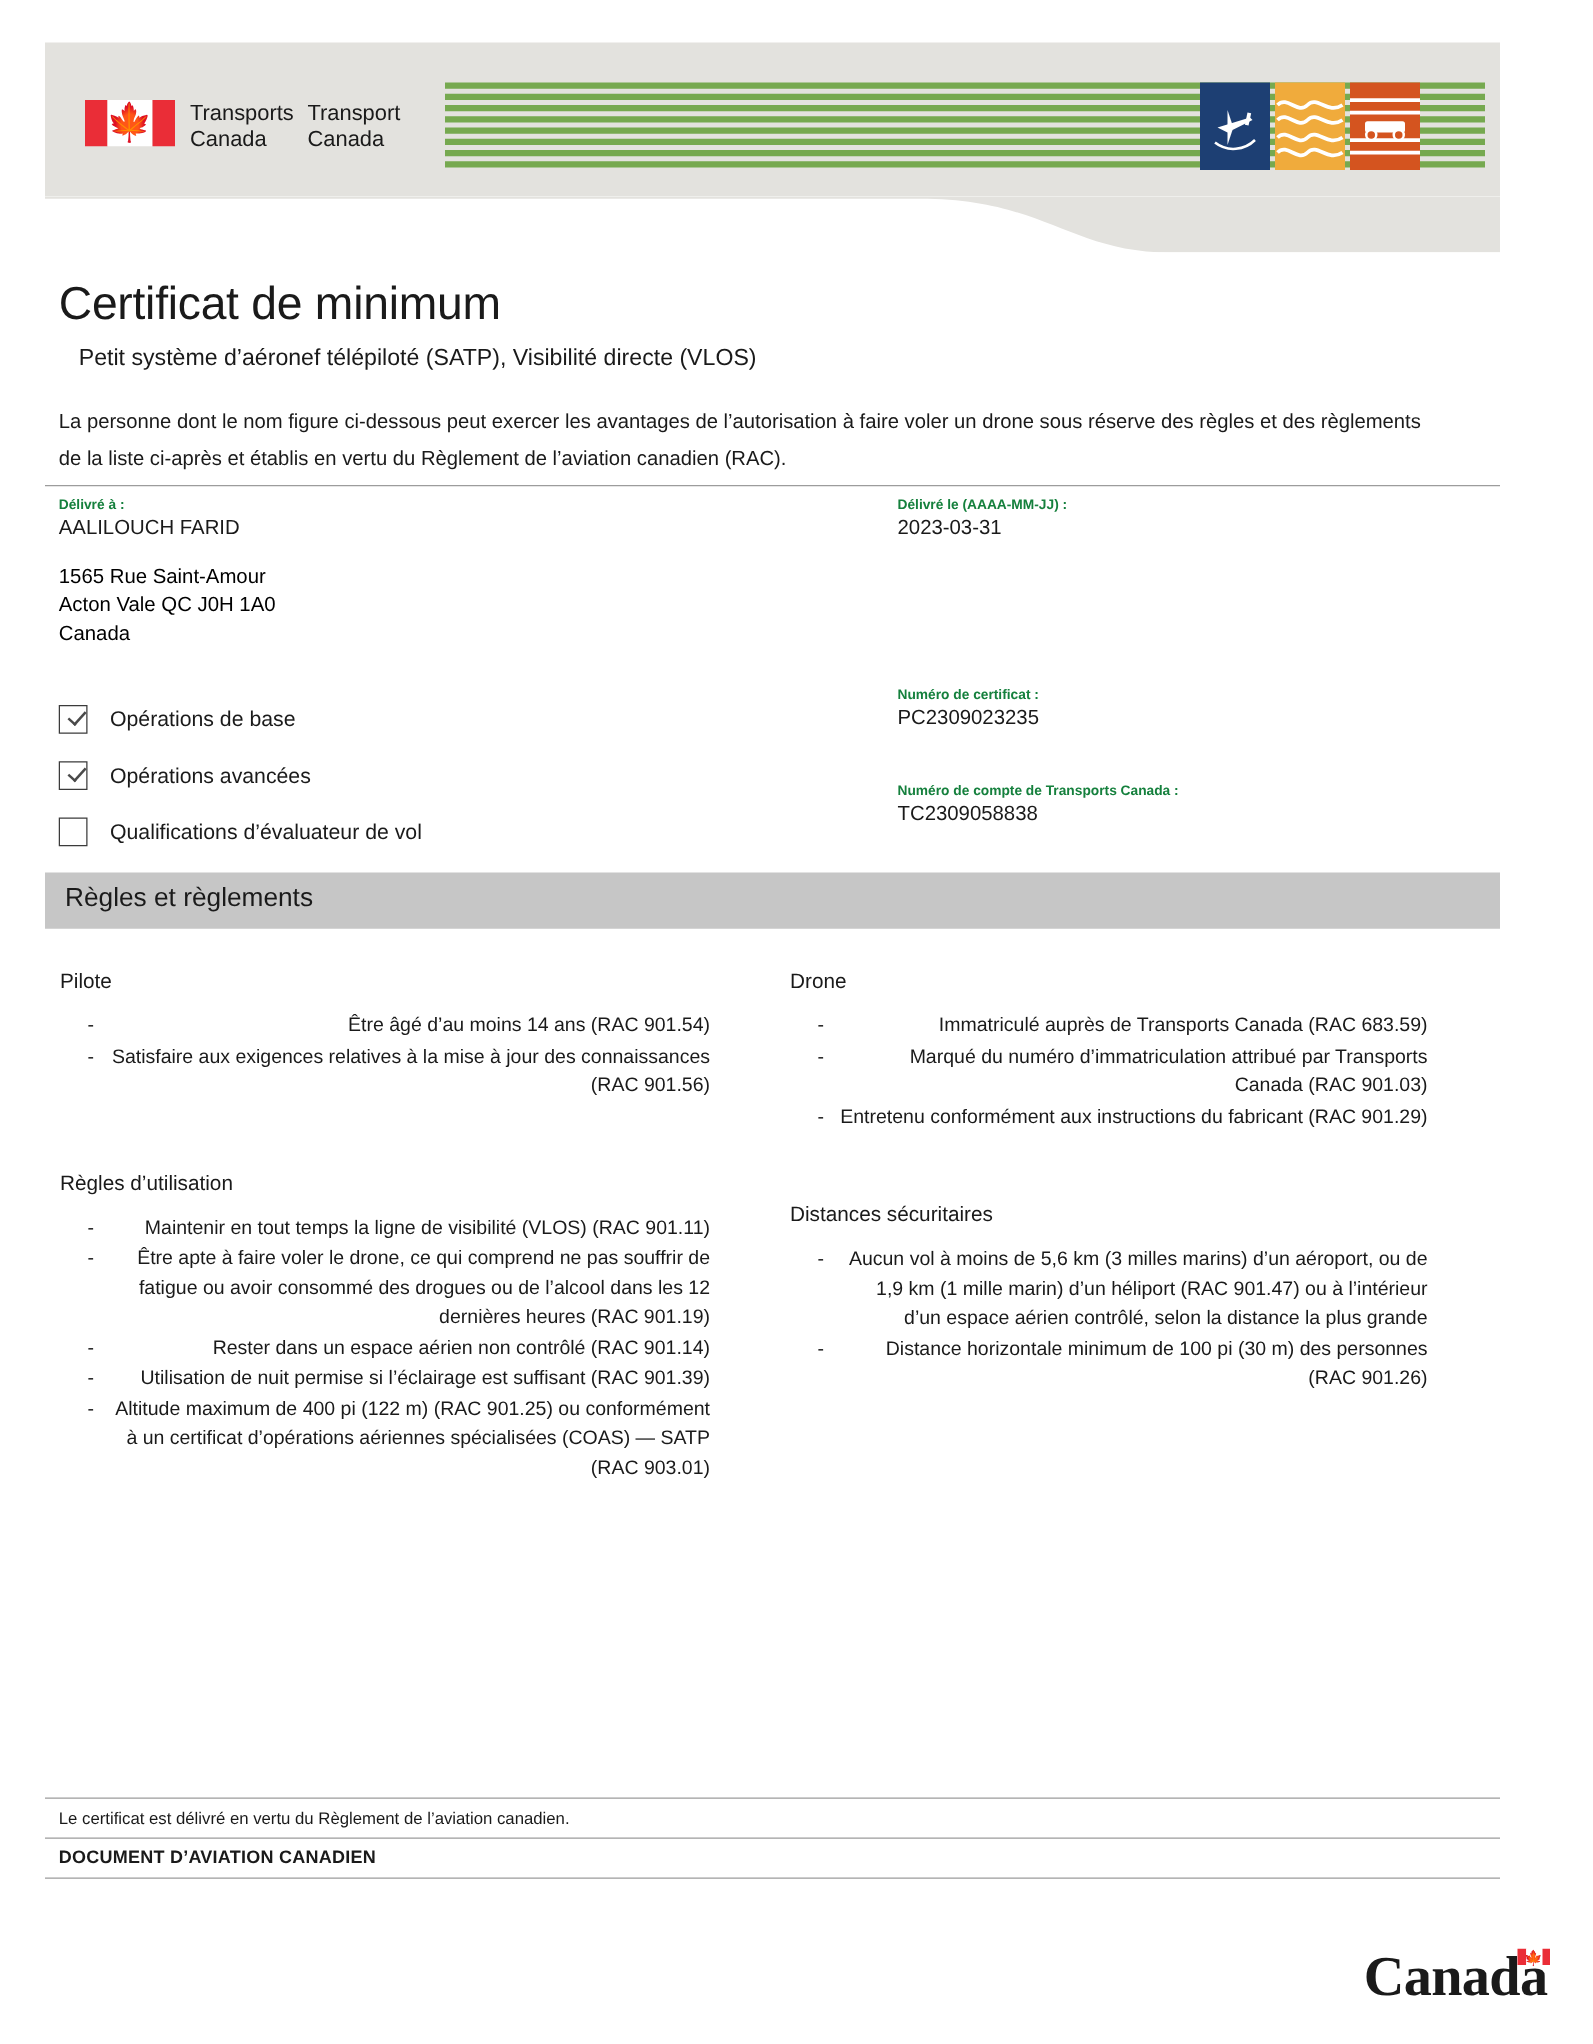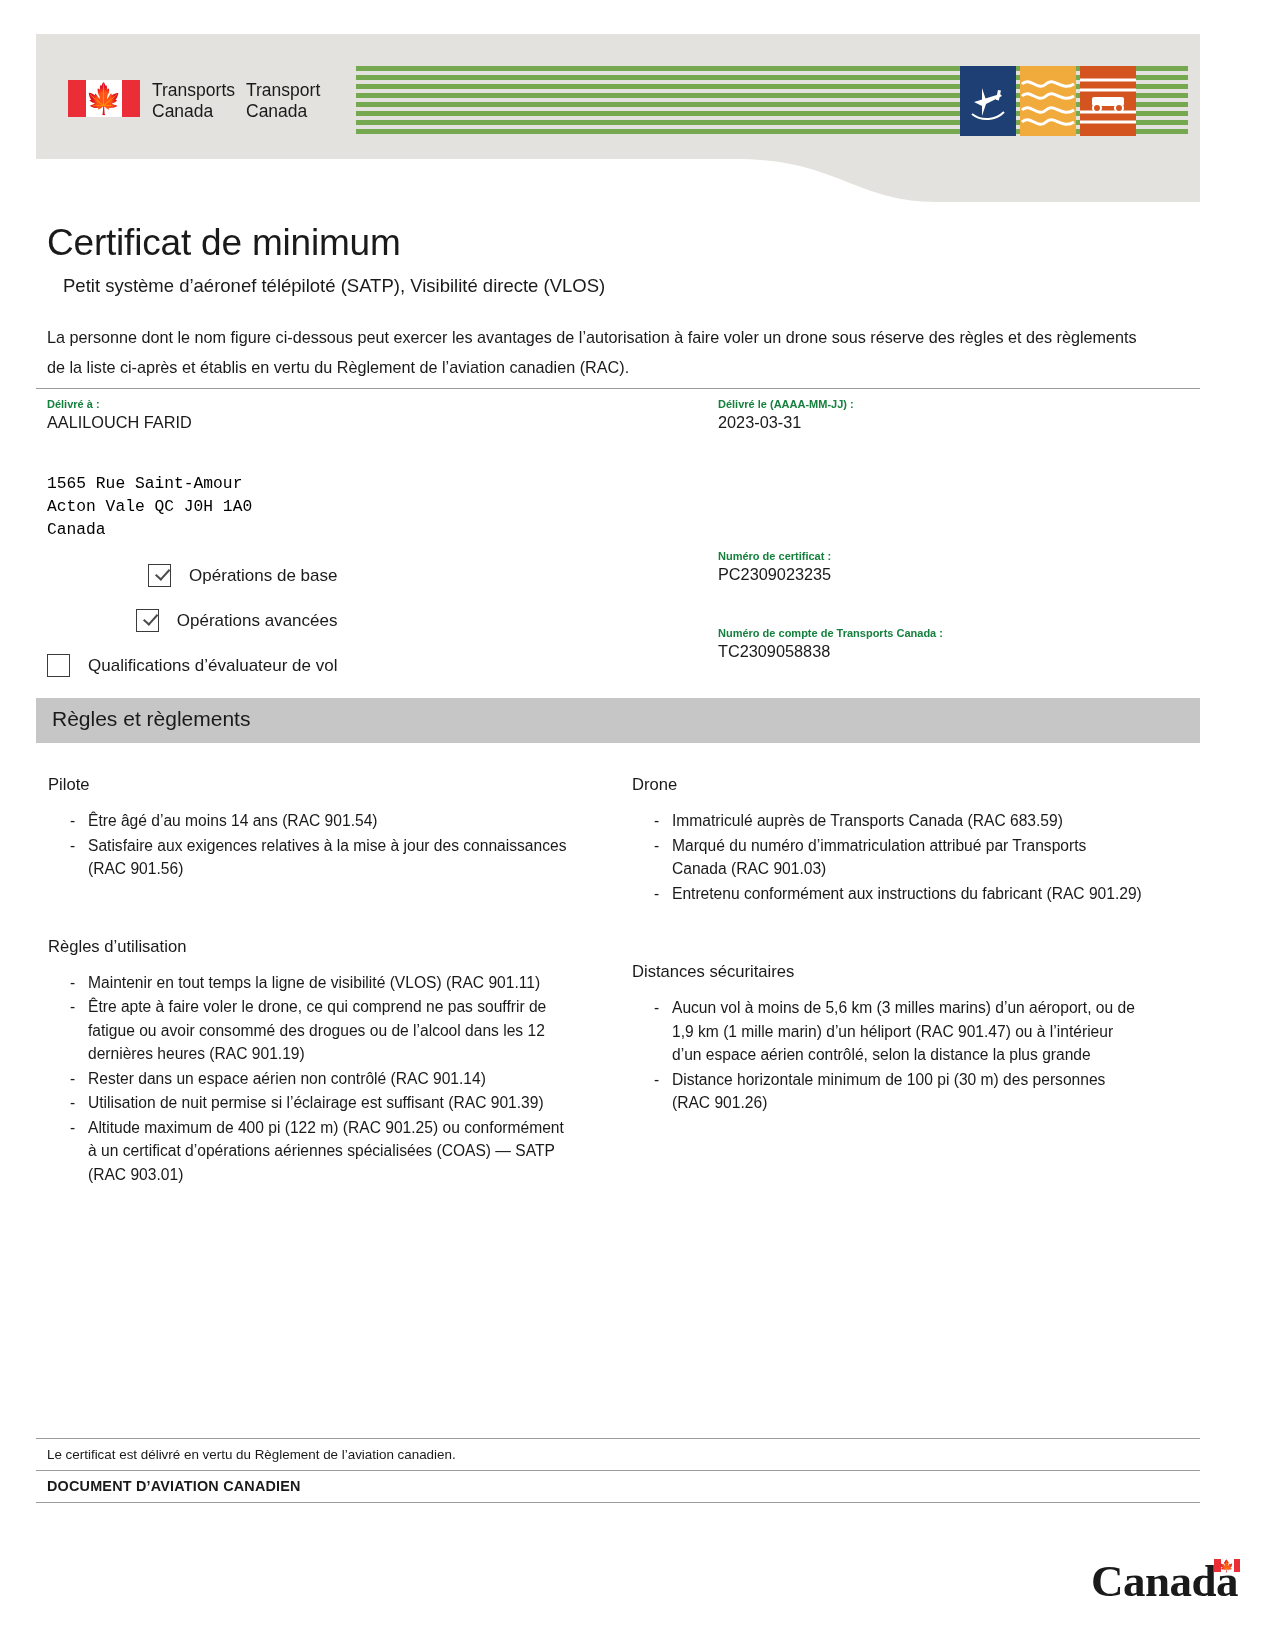--- a/index.html
+++ b/index.html
@@ -164,44 +164,42 @@
   }
   .val {
     font-size: 16.3px;
     color: #1a1a1a;
   }
   .issued-to { position: absolute; left: 47px; top: 398px; }
   .issued-to .name { margin-top: 3px; }
   .address {
     position: absolute;
     left: 47px;
-    top: 472px;
+    top: 450px;
     font-size: 16.3px;
     line-height: 23px;
     white-space: pre-line;
-    font-family: Liberation Mono, monospace;
   }
   .issued-on { position: absolute; left: 718px; top: 398px; }
   .issued-on .d { margin-top: 3px; }
   .cert-no { position: absolute; left: 718px; top: 550px; }
   .cert-no .v { margin-top: 3px; }
   .acct-no { position: absolute; left: 718px; top: 627px; }
   .acct-no .v { margin-top: 3px; }
 
   
   .checks {
     position: absolute;
     left: 47px;
     top: 553px;
   }
   .check-row {
     display: flex;
     align-items: center;
     height: 45px;
-    justify-content: flex-end;
   }
   .box {
     width: 23px;
     height: 23px;
     border: 1.6px solid #3b3b3b;
     position: relative;
     box-sizing: border-box;
     flex: 0 0 auto;
   }
   .box.checked::after {
@@ -252,20 +250,21 @@
     margin: 0 0 0 22px;
     padding: 0;
   }
   ul.dash li {
     position: relative;
     font-size: 15.6px;
     line-height: 23.5px;
     color: #1a1a1a;
     padding-left: 18px;
     margin-bottom: 1px;
+    text-align: right;
   }
   ul.dash li::before {
     content: "-";
     position: absolute;
     left: 0;
     top: 0;
   }
   .grp + .grp { margin-top: 56px; }
 
   

